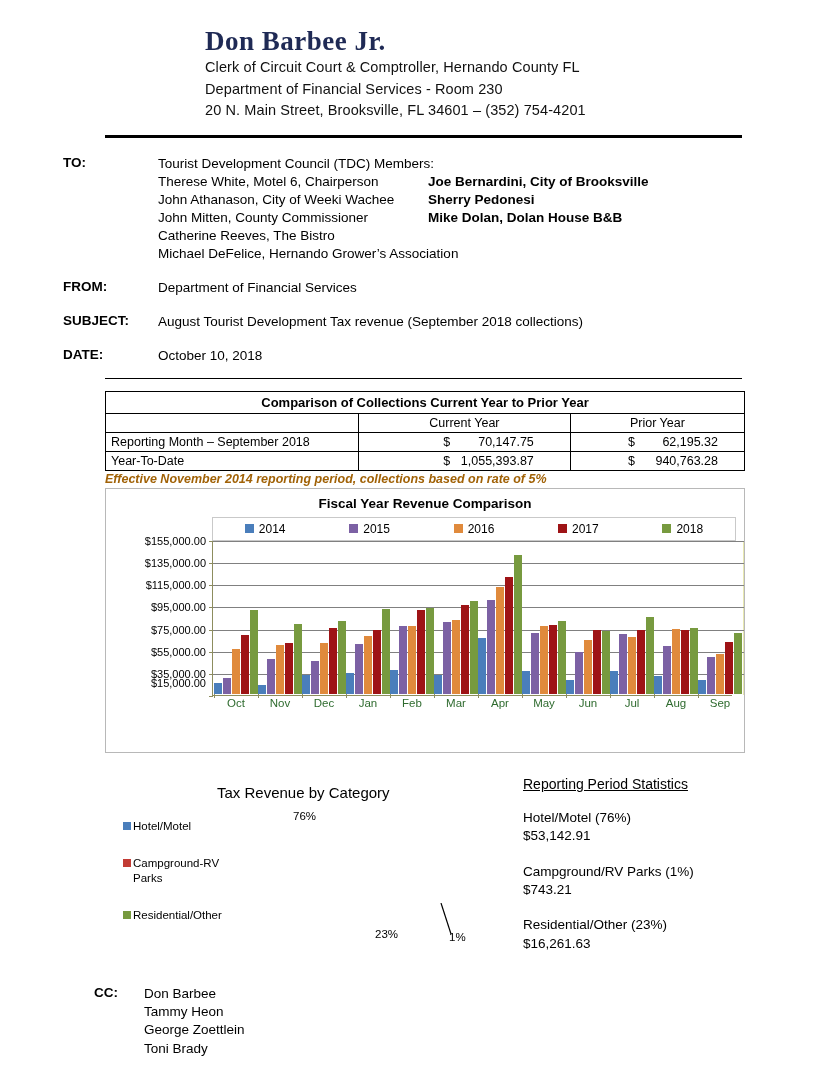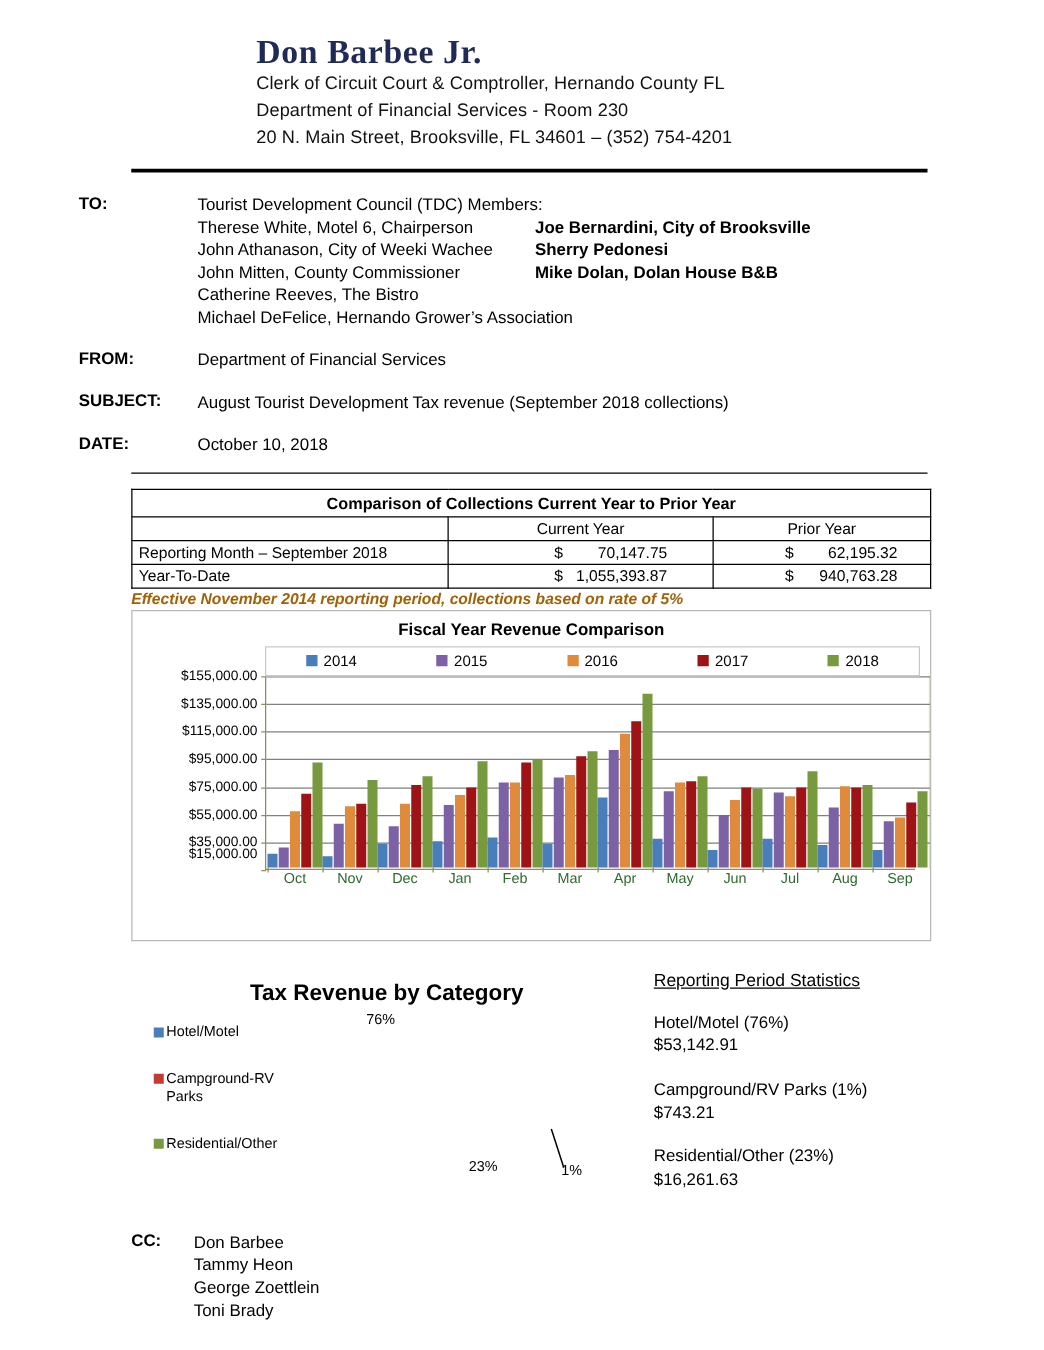--- a/index.html
+++ b/index.html
@@ -177,22 +177,22 @@
   }
   .right-edge {
     position:absolute;
     top:0; bottom:0; right:-12px;
     border-left:1px solid #e8e8b0;
   }
 
   
   .lower { position:absolute; left:0; top:776px; width:835px; }
   .pie-title {
-    position:absolute; left:200px; top:8px;
-    font-size:18px; font-weight:bold;
+    position:absolute; left:217px; top:8px;
+    font-size:15px; font-weight:normal;
   }
   .pie-legend { position:absolute; left:123px; top:43px; }
   .pl-item {
     display:flex; align-items:flex-start; gap:2px;
     font-size:11.5px;
     margin-bottom:23px;
     line-height:1.25;
   }
   .pl-sw { width:8px; height:8px; margin-top:3px; flex:0 0 8px; }
   .pct-76 { position:absolute; left:293px; top:34px; font-size:11.5px; }
@@ -205,21 +205,21 @@
 
   .stats { position:absolute; left:523px; top:0; width:290px; }
   .stats-h {
     font-size:14px;
     text-decoration:underline;
     margin-bottom:17px;
   }
   .stat-blk { margin-bottom:17px; font-size:13.5px; line-height:1.36; }
 
   
-  .cc { position:absolute; left:105px; top:985px; display:flex; }
+  .cc { position:absolute; left:94px; top:985px; display:flex; }
   .cc-label { font-size:13.5px; font-weight:bold; width:50px; flex:0 0 50px; }
   .cc-body { font-size:13.5px; line-height:1.35; }
 </style>
 </head>
 <body>
 
 <div class="page">
 
   <div class="letterhead">
     <div class="lh-name">Don Barbee Jr.</div>

